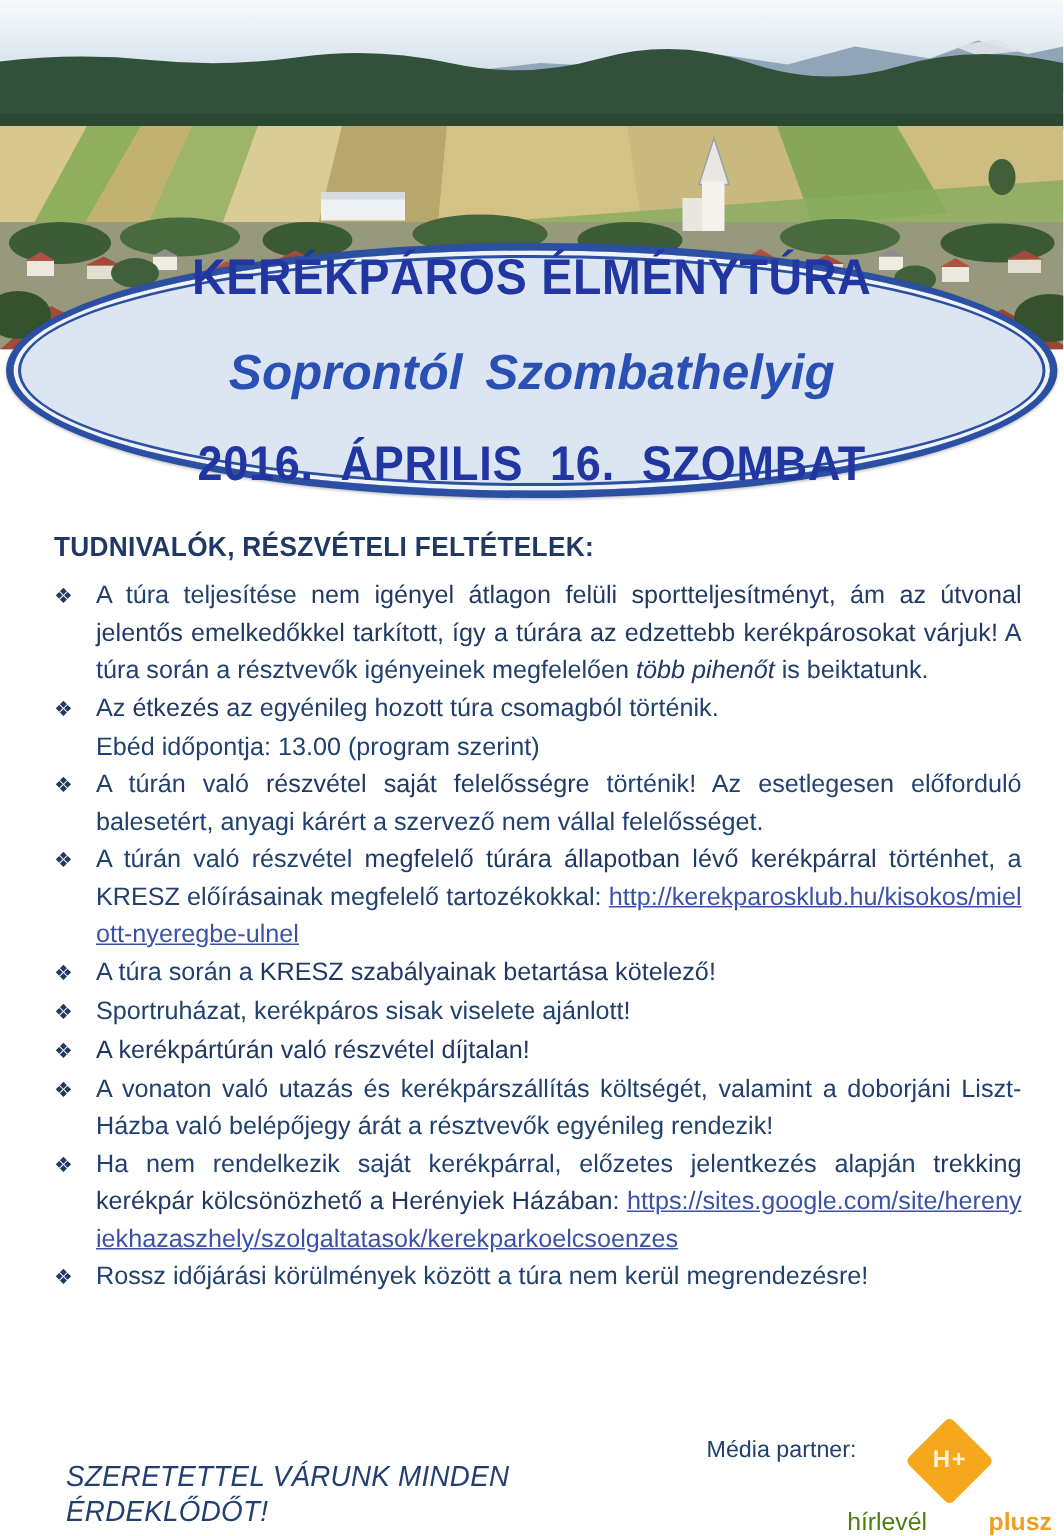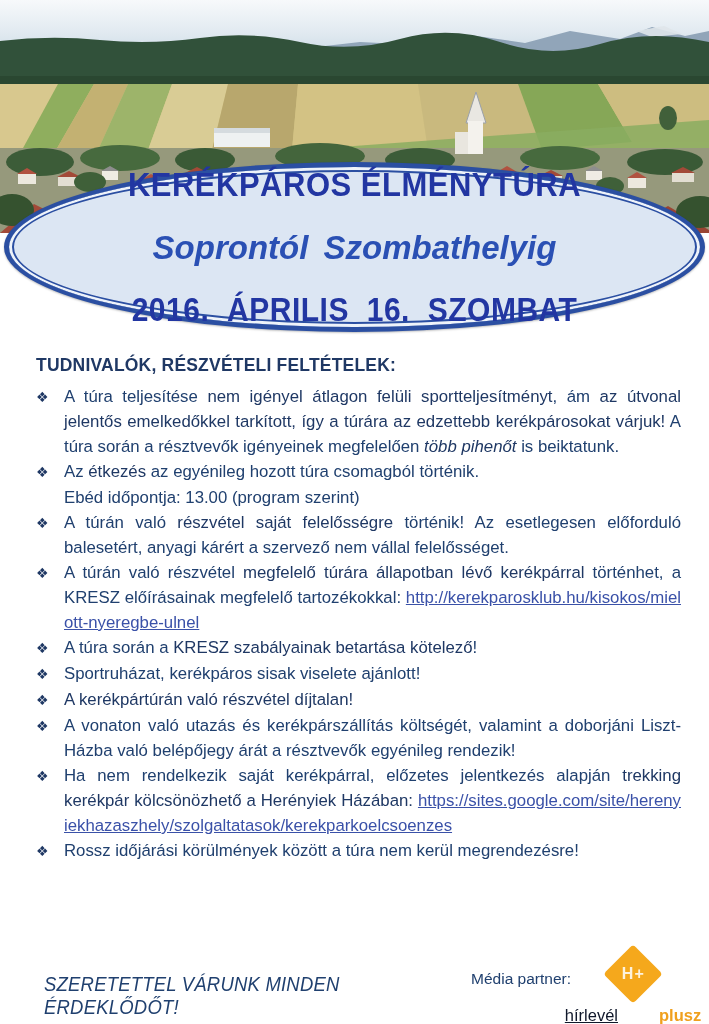--- a/index.html
+++ b/index.html
@@ -28,27 +28,27 @@
   .marker{flex:0 0 28px;width:28px;color:#1f3864;font-size:14px;line-height:25px;padding-top:1px;}
   .txt{flex:1;text-align:justify;color:#20406f;font-size:16.8px;line-height:25px;}
   .b{font-weight:normal;color:#1f3864;}
   .i{font-style:italic;}
   .lnk{color:#3a51a8;text-decoration:underline;word-break:break-all;cursor:pointer;}
 
   
   .footer{position:absolute;left:44px;right:26px;top:946px;display:flex;align-items:center;}
   .closing{font-style:italic;font-size:18.5px;color:#20406f;letter-spacing:.2px;margin-top:22px;transform:scaleY(1.05);}
   .partner{margin-left:auto;display:flex;align-items:flex-start;gap:12px;}
-  .partner-label{font-size:15.5px;color:#20406f;margin-top:24px;white-space:nowrap;}
+  .partner-label{font-size:15.5px;color:#20406f;margin-top:12px;white-space:nowrap;}
   .logo{display:flex;flex-direction:column;align-items:center;width:100px;}
   .diamond{width:42px;height:42px;background:#f5a81c;transform:rotate(45deg);border-radius:4px;
     display:flex;align-items:center;justify-content:center;margin-top:7px;}
   .diamond span{transform:rotate(-45deg);color:#ffffff;font-weight:bold;font-size:16px;opacity:.85;letter-spacing:1px;}
   .logo-name{margin-top:12px;font-size:16.5px;line-height:1;}
-  .logo-name .light{color:#0f172a;text-decoration:underline;}
+  .logo-name .light{color:#4d7c0f;}
   .logo-name .boldpart{color:#f0a01e;font-weight:bold;margin-left:41px;}
 </style>
 </head>
 <body>
 
 <div class="page">
 
   <svg class="photo" viewBox="0 0 709 233" preserveAspectRatio="none" aria-hidden="true">
     <defs>
       <linearGradient id="sky" x1="0" y1="0" x2="0" y2="1">

